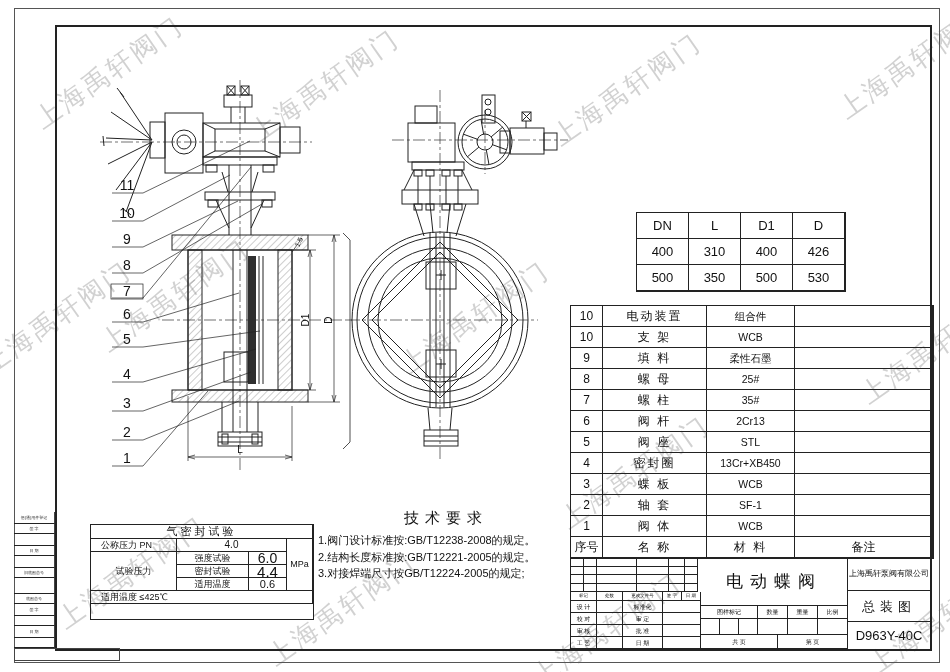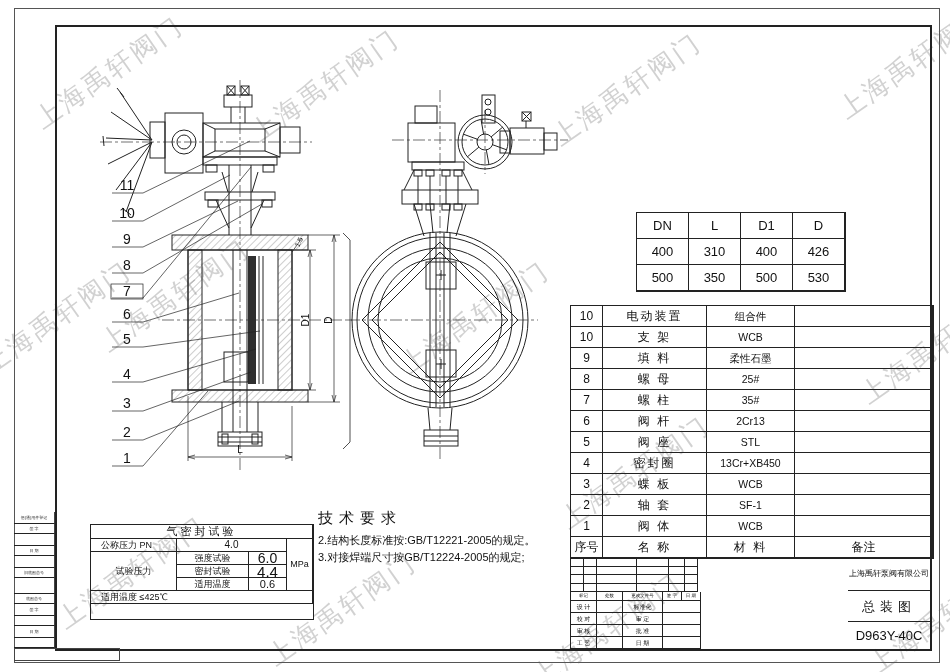--- a/index.html
+++ b/index.html
@@ -28,21 +28,21 @@
   .parts .name{letter-spacing:2px}
   .parts .mat{font-size:10.5px}
   
   .perf{position:absolute;left:90px;top:524px;display:grid;
      grid-template-columns:86px 72px 38px 26px;
      grid-template-rows:14px 13px 13px 13px 13px 13px 15px;
      border:1.5px solid #222;font-size:9px;z-index:2}
   .perf .l{justify-content:flex-start;padding-left:10px}
   
   .tech{position:absolute;left:318px;top:509px;width:256px;z-index:2}
-  .tech-title{text-align:left;font-size:15px;letter-spacing:6px;margin-bottom:4px}
+  .tech-title{text-align:center;font-size:15px;letter-spacing:6px;margin-bottom:4px}
   .tech-item{font-size:11px;line-height:16.5px;white-space:nowrap}
   
   .tblock{position:absolute;left:570px;top:557px;width:362px;height:94px;
      border:1.5px solid #222;box-sizing:border-box;z-index:2}
   .tb-left{position:absolute;left:0;top:0;width:130px;height:91px}
   .rev-grid{display:grid;grid-template-columns:13px 13px 40px 32px 16px 13px;grid-auto-rows:8.5px}
   .rev-head{display:grid;grid-template-columns:26px 26px 40px 19px 19px;grid-auto-rows:9px;font-size:4.5px}
   .sign-grid{display:grid;grid-template-columns:26px 26px 40px 38px;grid-auto-rows:12px;font-size:6px}
   .tb-mid{position:absolute;left:130px;top:0;width:147px;height:91px}
   .product-cell{height:48px;border-right:1px solid #222;border-bottom:1px solid #222;
@@ -407,20 +407,21 @@
   <div class="c" style="grid-area:3/3/4/4;font-size:14px">6.0</div>
   <div class="c" style="grid-area:4/2/5/3">密封试验</div>
   <div class="c" style="grid-area:4/3/5/4;font-size:15px">4.4</div>
   <div class="c" style="grid-area:5/2/6/3">适用温度</div>
   <div class="c" style="grid-area:5/3/6/4;font-size:11px">0.6</div>
   <div class="c l" style="grid-area:6/1/7/5">适用温度  ≤425℃</div>
 </div>
 
 <div class="tech">
   <div class="tech-title">技术要求</div>
+  <div class="tech-item">1.阀门设计标准按:GB/T12238-2008的规定。</div>
   <div class="tech-item">2.结构长度标准按:GB/T12221-2005的规定。</div>
   <div class="tech-item">3.对接焊端尺寸按GB/T12224-2005的规定;</div>
 </div>
 
 <div class="tblock">
   <div class="tb-left">
     <div class="rev-grid">
       <div class="c"></div>
         <div class="c"></div>
         <div class="c"></div>
@@ -465,18 +466,39 @@
       <div class="c">审 核</div>
       <div class="c"></div>
       <div class="c">批 准</div>
       <div class="c"></div>
       <div class="c">工 艺</div>
       <div class="c"></div>
       <div class="c">日 期</div>
       <div class="c"></div>
     </div>
   </div>
+  <div class="tb-mid">
+    <div class="product-cell">电动蝶阀</div>
+    <div class="mark-head">
+      <div class="c">图样标记</div>
+      <div class="c">数量</div>
+      <div class="c">重量</div>
+      <div class="c">比例</div>
+    </div>
+    <div class="mark-empty">
+      <div class="c"></div>
+        <div class="c"></div>
+        <div class="c"></div>
+        <div class="c"></div>
+        <div class="c"></div>
+        <div class="c"></div>
+    </div>
+    <div class="sheet-row">
+      <div class="c">共  页</div>
+      <div class="c">第  页</div>
+    </div>
+  </div>
   <div class="tb-right">
     <div class="c company-cell">上海禹轩泵阀有限公司</div>
     <div class="c doctype-cell">总装图</div>
     <div class="c dwgno-cell">D963Y-40C</div>
   </div>
 </div>
 
 </body></html>

